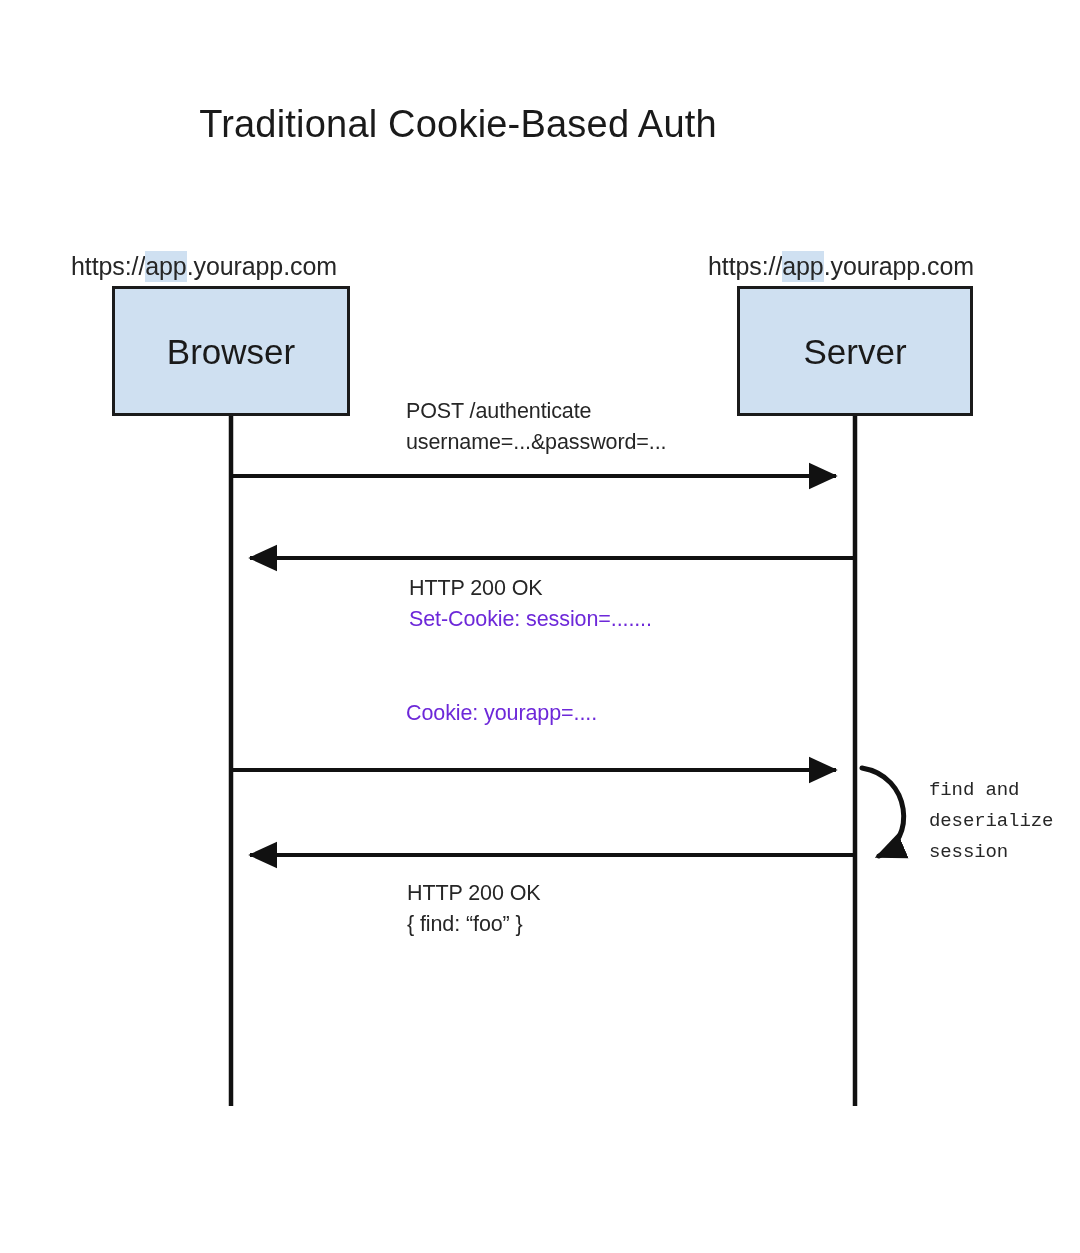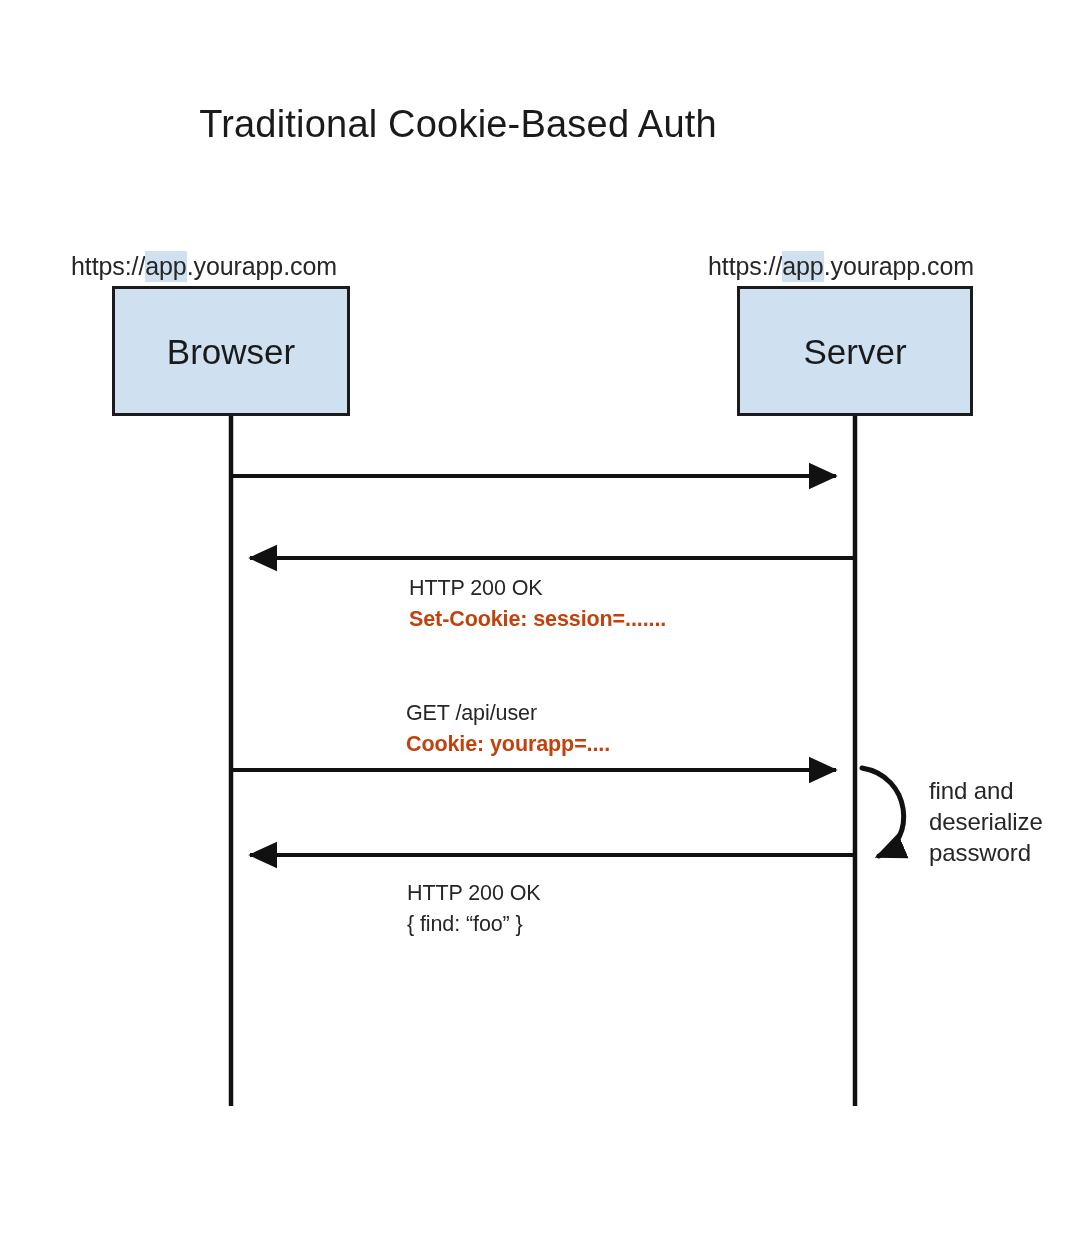--- a/index.html
+++ b/index.html
@@ -82,34 +82,35 @@
   #actor-box-server  { left: 737px; top: 286px; width: 236px; height: 130px; }
 
   .msg-label {
     position: absolute;
     font-size: 21.5px;
     line-height: 31px;
     color: #262626;
     white-space: nowrap;
     letter-spacing: -0.1px;
   }
-  .msg-label .secondary { color: #c2410c; font-weight: bold; }
+  .msg-label .secondary { color: #6d28d9; }
 
   #msg-1 { left: 406px; top: 396px; }
   #msg-2 { left: 409px; top: 573px; }
   #msg-3 { left: 406px; top: 698px; }
   #msg-4 { left: 407px; top: 878px; }
 
   .note-label {
     position: absolute;
-    font-size: 24px;
+    font-size: 19px;
     line-height: 31px;
     color: #262626;
     white-space: nowrap;
     letter-spacing: -0.1px;
+    font-family: Liberation Mono, monospace;
   }
   #note-self { left: 929px; top: 775px; }
 </style>
 </head>
 <body>
 
 <div id="canvas">
 
   <svg id="diagram-svg" viewBox="0 0 1080 1253" xmlns="http://www.w3.org/2000/svg">
     <defs>
@@ -148,36 +149,39 @@
     </div>
 
     <div class="actor-box" id="actor-box-server">
       <span class="actor-label">Server</span>
     </div>
 
     <div class="actor-box" id="actor-box-browser">
       <span class="actor-label">Browser</span>
     </div>
 
+    <div class="msg-label" id="msg-1">
+      <div>POST /authenticate</div>
+      <div>username=...&amp;password=...</div>
+    </div>
 
     <div class="msg-label" id="msg-2">
       <div>HTTP 200 OK</div>
       <div class="secondary">Set-Cookie: session=.......</div>
     </div>
 
     <div class="msg-label" id="msg-3">
-      <div>GET /api/user</div>
       <div class="secondary">Cookie: yourapp=....</div>
     </div>
 
     <div class="msg-label" id="msg-4">
       <div>HTTP 200 OK</div>
       <div>{  find: “foo” }</div>
     </div>
 
     <div class="note-label" id="note-self">
       <div>find and</div>
       <div>deserialize</div>
-      <div>password</div>
+      <div>session</div>
     </div>
 
   </div>
 </div>
 
 </body></html>

